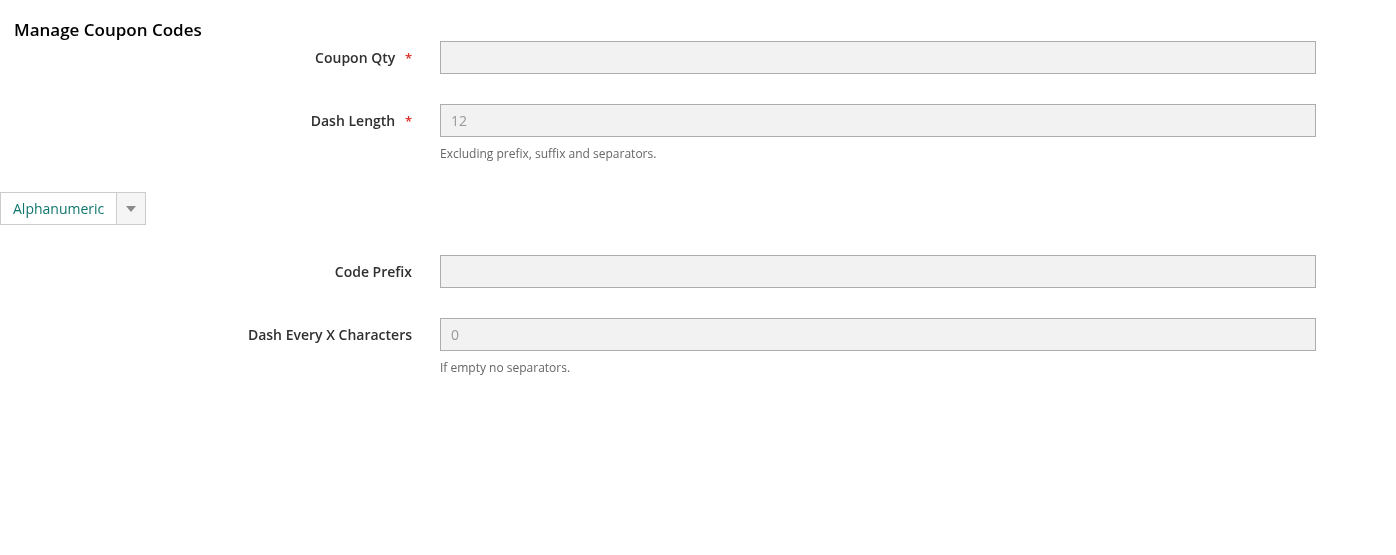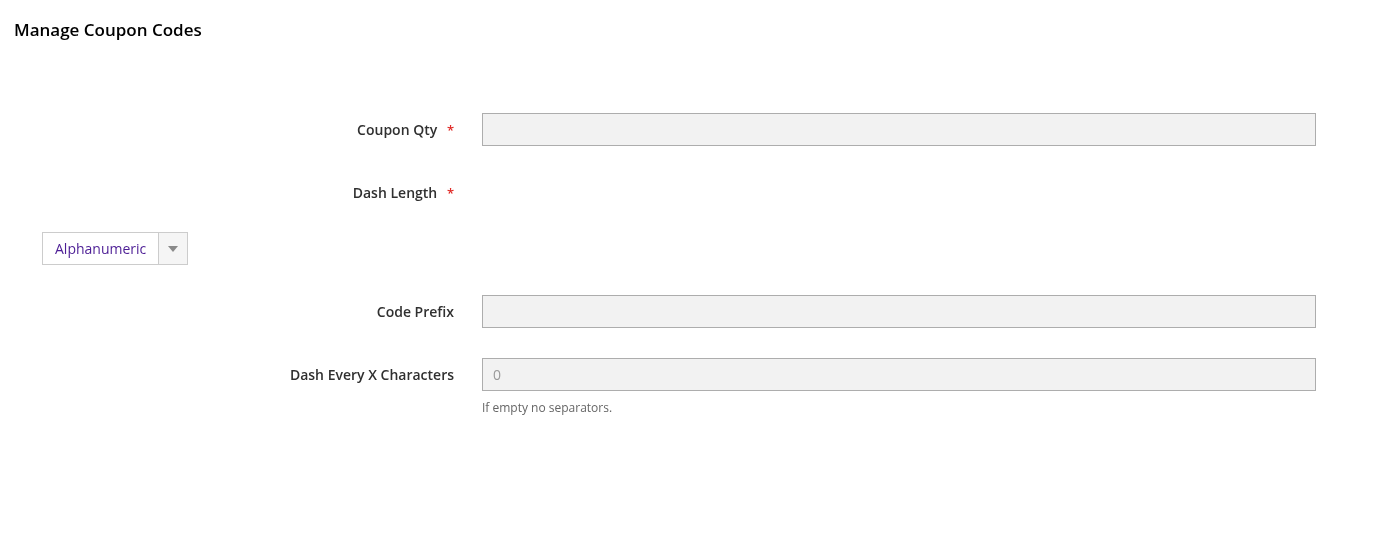--- a/index.html
+++ b/index.html
@@ -15,22 +15,20 @@
       width: 1396px;
       height: 555px;
     }
     .section-title {
       font-size: 17px;
       font-weight: 600;
       color: #000000;
       padding: 18px 0 0 14px;
     }
     .form {
-      margin-top: 72px;
-      padding-left: 42px;
     }
     .form-row {
       display: flex;
       align-items: flex-start;
       margin-bottom: 30px;
     }
     .label-col {
       width: 440px;
       text-align: right;
       padding-right: 28px;
@@ -71,21 +69,21 @@
       display: inline-flex;
       border: 1px solid #cccccc;
       background: #ffffff;
       height: 33px;
     }
     .select-value {
       display: flex;
       align-items: center;
       padding: 0 12px;
       font-size: 14px;
-      color: #4c1d95;
+      color: #0f766e;
       border-right: 1px solid #cccccc;
       min-width: 106px;
     }
     .select-caret {
       width: 28px;
       display: flex;
       align-items: center;
       justify-content: center;
       background: #f5f5f5;
     }
@@ -108,20 +106,24 @@
     </div>
     <div class="input-col">
       <input type="text" class="text-input" value="" style="">
     </div>
   </div>
 
   <div class="form-row">
     <div class="label-col">
       <span>Dash Length</span>
       <span class="required">*</span>
+    </div>
+    <div class="input-col">
+      <input type="text" class="text-input" placeholder="12" style="">
+      <div class="note">Excluding prefix, suffix and separators.</div>
     </div>
   </div>
 
   <div class="form-row">
     <div class="input-col">
       <div class="select-wrap">
         <div class="select-value">Alphanumeric</div>
         <div class="select-caret">
           <svg viewBox="0 0 10 6">
               <path d="M0 0 L5 6 L10 0 Z" fill="#8a8a8a"></path>

